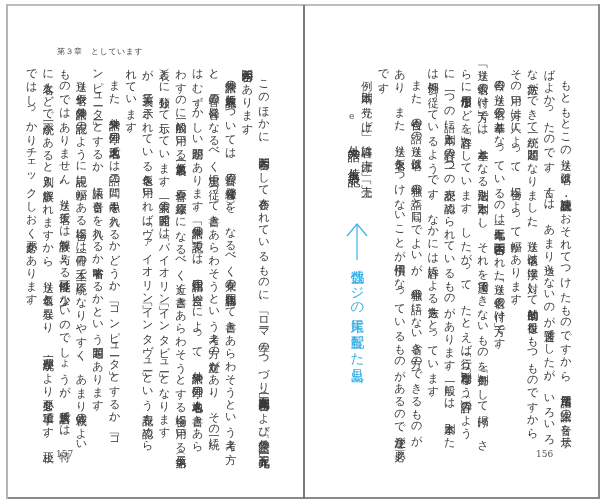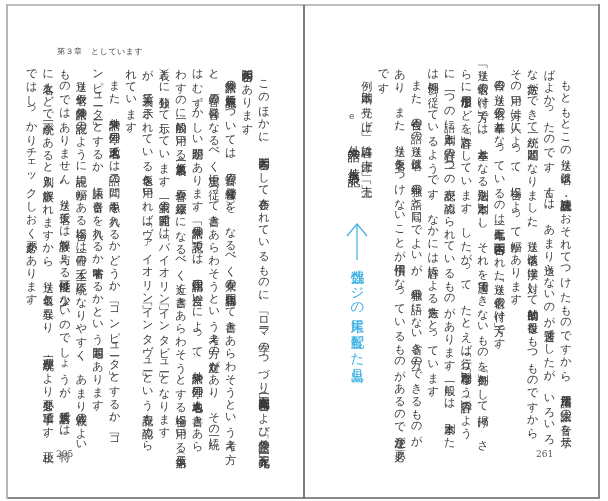--- a/index.html
+++ b/index.html
@@ -49,33 +49,33 @@
 
   <div class="running-head">第３章　としています</div>
 
   <div class="body-text left-body">
     <p class="indent">このほかに、内閣告示として公布されているものに、「ローマ字のつづり方」（一九五四年内閣告示）および「外来語の表記」（一九九一年内閣告示）があります。</p>
     <p class="indent">外来語の片仮名表記については、原音の発音（綴り）を、なるべく在来の国語音化して書きあらわそうという考え方と、原音の発音になるべく忠実に従って書きあらわそうという考え方の対立があり、その統一にはむずかしい問題があります。「外来語の表記」では、国語化の度合いによって、外来語や外国の地名・人名を書きあらわすのに一般的に用いる仮名（第一表）と、原音や原綴りになるべく近く書きあらわそうとする場合に用いる仮名（第二表）とに分類して示しています。第一表の範囲では「バイオリン」「インタビュー」となりますが、第二表で示されている仮名を用いれば「ヴァイオリン」「インタヴュー」という表記も認められています。</p>
     <p class="indent">また、外来語や外国の地名・人名では二語の間に中黒を入れるかどうか、「コンピュータ」とするか、「コンピューター」とするか、語末に音引きを入れるか省略するかという問題もあります。</p>
     <p class="indent">送り仮名や外来語の表記のように表記に幅がある場合には一冊の本で不統一になりやすく、あまり体裁のよいものではありません。送り仮名では誤解を与える可能性は少ないのでしょうが、片仮名語では、特に人名などで不統一があると別人と誤解されますから、送り仮名と異なり、　整理・統一がより必要な事項です。校正ではしっかりチェックしおく必要があります。</p>
   </div>
 
-  <div class="page-num left">205</div>
+  <div class="page-num left">157</div>
 
   <div class="body-text right-body">
     <p class="indent">もともとこの送り仮名は、誤読・難読をおそれてつけたものですから、活用語尾と語末の一音を示せばよかったのです。古くは、あまり送らないのが普通でしたが、いろいろな方法ができて統一が問題となりました。送り仮名は漢字に対して補助的な役目をもつものですから、その用い方は人によって、場合によって幅があります。</p>
     <p class="indent">今日の送り仮名の基準となっているのは一九七三年に内閣告示された「送り仮名の付け方」です。</p>
     <p>「送り仮名の付け方」では、基本となる法則を「本則」とし、それを適用できないものを「例外」として掲げ、さらに慣用形などを「許容」としています。したがって、たとえば「行う（本則）」「行なう（許容）」のように、一つの語に本則と許容の二つの表記が認められているものがあります。一般には、本則または例外に従っているようです。なかには許容による方法をとっています。</p>
     <p class="indent">また、複合の語の送り仮名は、単独の語と同じでよいが、単独の語にない省き方のできるものがあり、また、送り仮名をつけないことが慣用になっているものがあるので注意が必要です。</p>
     <p class="example indent"><span>例</span>　<span>本則は「売り上げ」　許容は「売上げ」、「売上」</span></p>
   </div>
 
   <div class="section-mark">e</div>
   <div class="section-title">外来語の片仮名表記</div>
 
   <svg class="annotation-arrow" viewBox="0 0 26 38">
     <line x1="13" y1="2" x2="13" y2="38" stroke="#3fb0e4" stroke-width="1.2"></line>
     <polyline points="3,14 13,2 23,14" fill="none" stroke="#3fb0e4" stroke-width="1.2"></polyline>
   </svg>
   <div class="annotation-text">偶数ページの末尾に配置した見出し</div>
 
-  <div class="page-num right">261</div>
+  <div class="page-num right">156</div>
 </div>
 
 </body></html>

